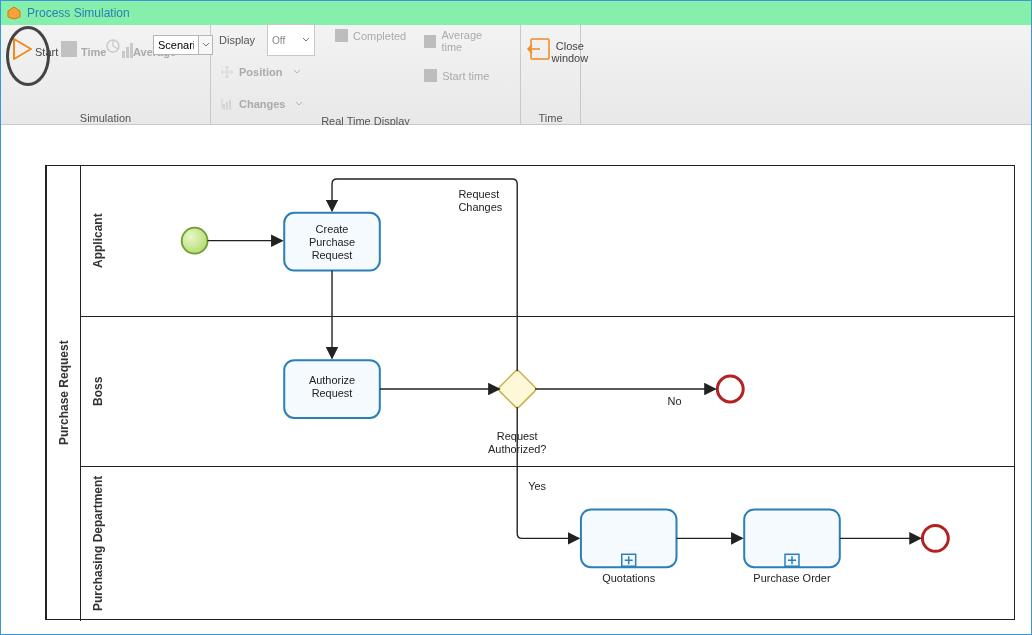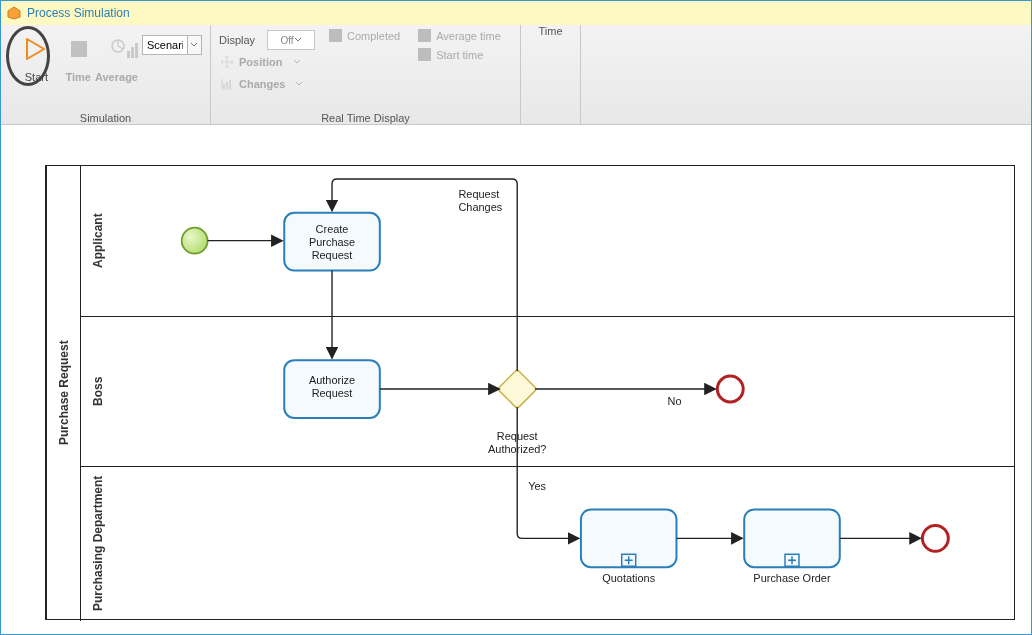--- a/index.html
+++ b/index.html
@@ -1,42 +1,42 @@
 <!DOCTYPE html>
 <html><head>
   <meta charset="utf-8">
   <style>
     * { margin: 0; padding: 0; box-sizing: border-box; }
     body { font-family: "Segoe UI", Tahoma, sans-serif; font-size: 11px; color: #333; background: #fff; width: 1032px; height: 635px; overflow: hidden; border: 1px solid #3b97d3; }
     
-    .titlebar { height: 24px; display: flex; align-items: center; padding-left: 6px; background: #fef9c3; }
+    .titlebar { height: 24px; display: flex; align-items: center; padding-left: 6px; background: #86efac; }
     .titlebar-icon { width: 14px; height: 14px; margin-right: 6px; }
     .titlebar-text { color: #2b7fb8; font-size: 12px; }
     
     .ribbon { background: linear-gradient(#f3f3f3, #e8e8e8); border-bottom: 1px solid #c8c8c8; display: flex; height: 100px; }
     .ribbon-group { border-right: 1px solid #c8c8c8; display: flex; flex-direction: column; }
     .ribbon-content { flex: 1; display: flex; align-items: flex-start; padding: 4px 8px 0 8px; gap: 4px; }
     .ribbon-label { text-align: center; font-size: 11px; color: #555; padding-bottom: 0; }
     
-    .big-btn { display: flex; flex-direction: column; align-items: flex-end; justify-content: flex-start; width: 44px; padding-top: 4px; cursor: pointer; }
+    .big-btn { display: flex; flex-direction: row; align-items: center; justify-content: flex-start; width: 44px; padding-top: 4px; cursor: pointer; }
     .big-btn .icon-box { height: 32px; display: flex; align-items: center; justify-content: center; }
     .big-btn span.label { margin-top: 6px; color: #444; font-size: 11px; }
     .disabled { color: #aaa !important; font-weight: bold; }
     .disabled svg { opacity: .45; }
     
     .highlight-ring { position: absolute; top: 26px; left: 6px; width: 44px; height: 60px; border: 3px solid #444; border-radius: 50%/50%; pointer-events: none; }
     
     .scenario-box { display: flex; align-items: center; }
     .scenario-box input { width: 46px; height: 20px; border: 1px solid #b5b5b5; font-size: 11px; padding: 0 4px; background: #fff; }
     .scenario-box .dd { width: 14px; height: 20px; border: 1px solid #b5b5b5; border-left: none; background: #f7f7f7; display: flex; align-items: center; justify-content: center; }
     
-    .rt-col { display: flex; flex-direction: column; gap: 0; }
+    .rt-col { display: flex; flex-direction: column; gap: 10px; }
     .rt-row { display: flex; align-items: center; height: 22px; }
     .rt-label { color: #555; margin-right: 4px; min-width: 44px; }
-    .mini-dd { width: 48px; height: 20px; border: 1px solid #c8c8c8; background: #fff; display: flex; align-items: center; padding: 0 4px; font-size: 10px; color: #888; justify-content: center; }
+    .mini-dd { width: 48px; height: 32px; border: 1px solid #c8c8c8; background: #fff; display: flex; align-items: center; padding: 0 4px; font-size: 10px; color: #888; justify-content: space-between; }
     .small-icon { width: 16px; height: 16px; display: flex; align-items: center; justify-content: center; opacity: .5; margin-right: 4px; }
     
     .chk-item { display: flex; align-items: center; margin-right: 10px; }
     .chk-box { width: 13px; height: 13px; background: #bdbdbd; margin-right: 5px; }
     .chk-text { color: #aaa; }
     
     .canvas-area { position: relative; width: 100%; height: calc(100% - 124px); background: #fff; }
     .diagram { position: absolute; left: 44px; top: 40px; width: 970px; height: 455px; border: 1px solid #222; }
     
     .pool-label { position: absolute; left: 0; top: 0; width: 34px; height: 100%; border-right: 1px solid #222; writing-mode: vertical-rl; transform: rotate(180deg); text-align: center; font-size: 12px; font-weight: 600; display: flex; align-items: center; justify-content: center; }
@@ -145,41 +145,52 @@
                 <rect x="6" y="5" width="2" height="6" fill="#888"></rect>
                 <rect x="9" y="3" width="2" height="8" fill="#888"></rect>
               </svg>
           </span>
           <span class="rt-label disabled">Changes</span>
           <svg width="8" height="8" viewBox="0 0 8 8" style="margin-left:6px;">
               <path class="chev" d="M1 2 L4 5 L7 2"></path>
             </svg>
         </div>
       </div>
-      <div class="rt-col" style="margin-left:10px;">
+      <div class="rt-col" style="margin-left:16px;">
         <div class="chk-item">
           <div class="chk-box"></div>
           <span class="chk-text">Completed</span>
         </div>
       </div>
       <div class="rt-col" style="margin-left:4px;">
         <div class="chk-item">
           <div class="chk-box"></div>
           <span class="chk-text">Average time</span>
         </div>
         <div class="chk-item" style="margin-top:6px;">
           <div class="chk-box"></div>
           <span class="chk-text">Start time</span>
         </div>
       </div>
     </div>
     <div class="ribbon-label">Real Time Display</div>
   </div>
 
   <div class="ribbon-group" style="width:60px;">
+    <div class="ribbon-content" style="justify-content:center;">
+      <div class="big-btn" style="width:50px;">
+        <div class="icon-box">
+          <svg width="26" height="24" viewBox="0 0 26 24">
+            <rect x="5" y="2" width="18" height="20" rx="1" fill="none" stroke="#f08a1d" stroke-width="1.5"></rect>
+            <path d="M14 12 L2 12 M6 8 L2 12 L6 16" fill="none" stroke="#f08a1d" stroke-width="1.5"></path>
+          </svg>
+        </div>
+        <span class="label" style="text-align:center; line-height:12px;">Close window</span>
+      </div>
+    </div>
     <div class="ribbon-label">Time</div>
   </div>
 
   <div style="flex:1;"></div>
 </div>
 
 <div class="highlight-ring"></div>
 
 <div class="canvas-area">
   <div class="diagram">

